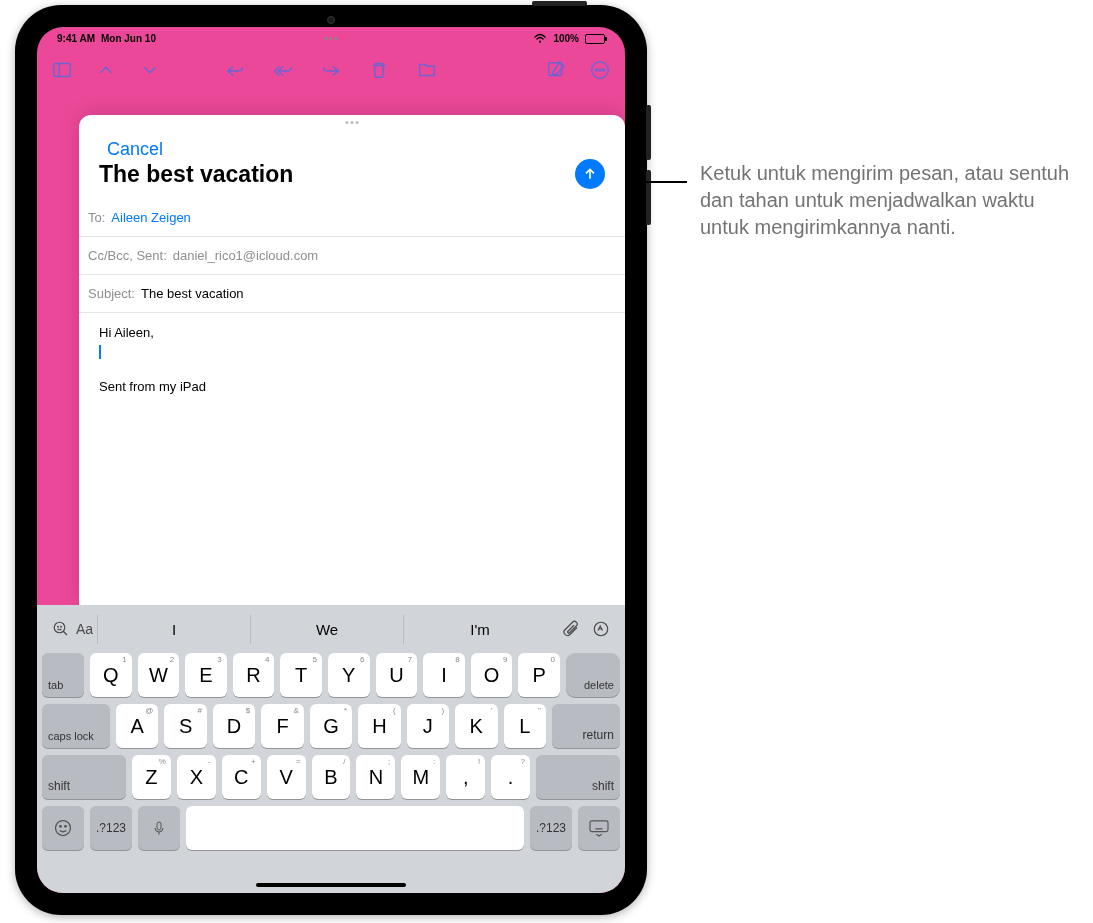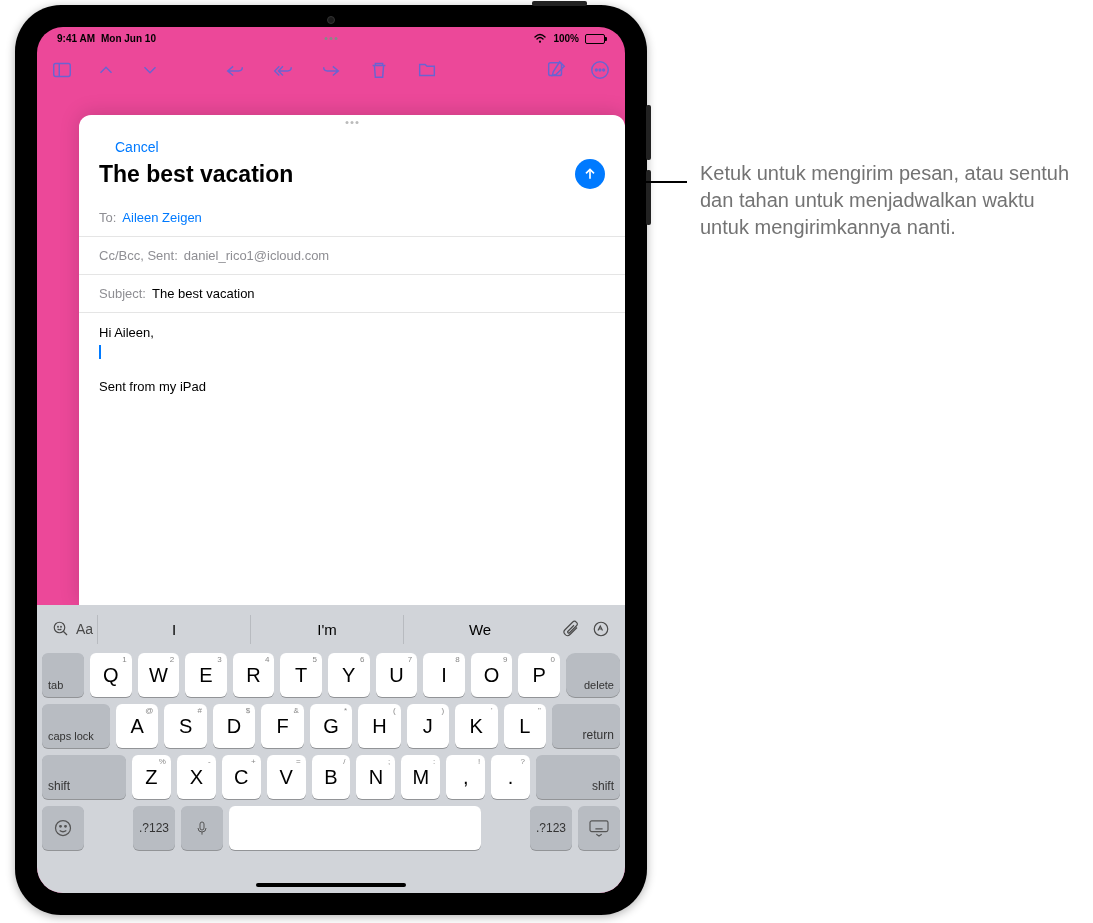--- a/index.html
+++ b/index.html
@@ -105,41 +105,41 @@
     z-index: 10;
     display:flex;
     flex-direction:column;
   }
   .sheet-grabber {
     position:absolute; top:6px; left:50%; transform:translateX(-50%);
     display:flex; gap:2px;
   }
   .sheet-grabber span{ width:3px;height:3px;border-radius:50%;background:#bbb;}
   .cancel-btn {
-    color:#007aff; font-size:14px;
-    position:absolute; top:24px; left:36px;
+    color:#007aff; font-size:18px;
+    position:absolute; top:24px; left:28px;
   }
   .sheet-title-row {
     display:flex; align-items:center; justify-content:space-between;
     padding: 44px 20px 10px 20px;
   }
   .sheet-title {
     font-size: 23px;
     font-weight: 700;
     color:#000;
   }
   .send-btn {
     width:30px;height:30px;border-radius:50%;
     background:#007aff;
     display:flex;align-items:center;justify-content:center;
     position:relative;
   }
   .send-btn svg { width:16px;height:16px;stroke:#fff;stroke-width:2.5;fill:none; }
   .field-row {
-    padding: 11px 20px;
+    padding: 11px 9px;
     border-bottom:1px solid #e5e5e5;
     font-size:13px;
     display:flex;
     gap:6px;
   }
   .field-label { color:#8e8e93; }
   .field-value-link { color:#007aff; }
   .field-value { color:#000; }
   .body-area {
     padding: 12px 20px;
@@ -212,21 +212,21 @@
     font-size:12px;
     color:#333;
   }
   .key-tab { flex:0 0 42px; font-size:11px; align-items:flex-end; padding-bottom:6px; justify-content:flex-start; padding-left:6px;}
   .key-del { flex:0 0 54px; font-size:11px; align-items:flex-end; padding-bottom:6px; justify-content:flex-end; padding-right:6px;border-radius:9px;}
   .key-caps { flex:0 0 68px; font-size:11px; align-items:flex-end; padding-bottom:6px; justify-content:flex-start; padding-left:6px;}
   .key-return { flex:0 0 68px; font-size:12px; align-items:flex-end; padding-bottom:6px; justify-content:flex-end; padding-right:6px;}
   .key-shift-l { flex:0 0 84px; font-size:12px; align-items:flex-end; padding-bottom:6px; justify-content:flex-start; padding-left:6px;}
   .key-shift-r { flex:0 0 84px; font-size:12px; align-items:flex-end; padding-bottom:6px; justify-content:flex-end; padding-right:6px;}
   .key-emoji, .key-num, .key-mic, .key-kbd { flex:0 0 42px; }
-  .key-num { font-size:12px;margin-left:43px; }
+  .key-num { font-size:12px; }
   .key-space { flex:1; }
 
   .home-indicator {
     position:absolute; bottom:6px; left:50%; transform:translateX(-50%);
     width:150px; height:4px; background:#000; border-radius:3px; z-index:30;
   }
 
   
   .callout-line {
     position:absolute;
@@ -389,22 +389,22 @@
           <svg width="18" height="18" viewBox="0 0 24 24" fill="none" stroke="#4a4a4a" stroke-width="1.6">
               <circle cx="10" cy="10" r="7"></circle>
               <line x1="15" y1="15" x2="20" y2="20"></line>
               <circle cx="8" cy="9" r="0.5" fill="#4a4a4a"></circle>
               <circle cx="12" cy="9" r="0.5" fill="#4a4a4a"></circle>
               <path d="M7.5 12 Q10 14 12.5 12"></path>
             </svg>
         </span>
         <span class="sug-aa">Aa</span>
         <span class="sug-item">I</span>
+        <span class="sug-item">We</span>
         <span class="sug-item">I'm</span>
-        <span class="sug-item">We</span>
         <span class="sug-icon">
           <svg width="18" height="18" viewBox="0 0 24 24" fill="none" stroke="#4a4a4a" stroke-width="1.6">
               <path d="M20 10 L11 19 Q7 23 4 19 Q1 16 4 13 L14 3 Q17 0 19 3 Q22 5 19 8 L10 17 Q9 18 8 17 Q7 16 8 15 L16 7"></path>
             </svg>
         </span>
         <span class="sug-icon">
           <svg width="18" height="18" viewBox="0 0 24 24" fill="none" stroke="#4a4a4a" stroke-width="1.6">
               <circle cx="12" cy="12" r="9"></circle>
               <path d="M8 14 L11 8 L14 14 M9 12 H13"></path>
             </svg>

